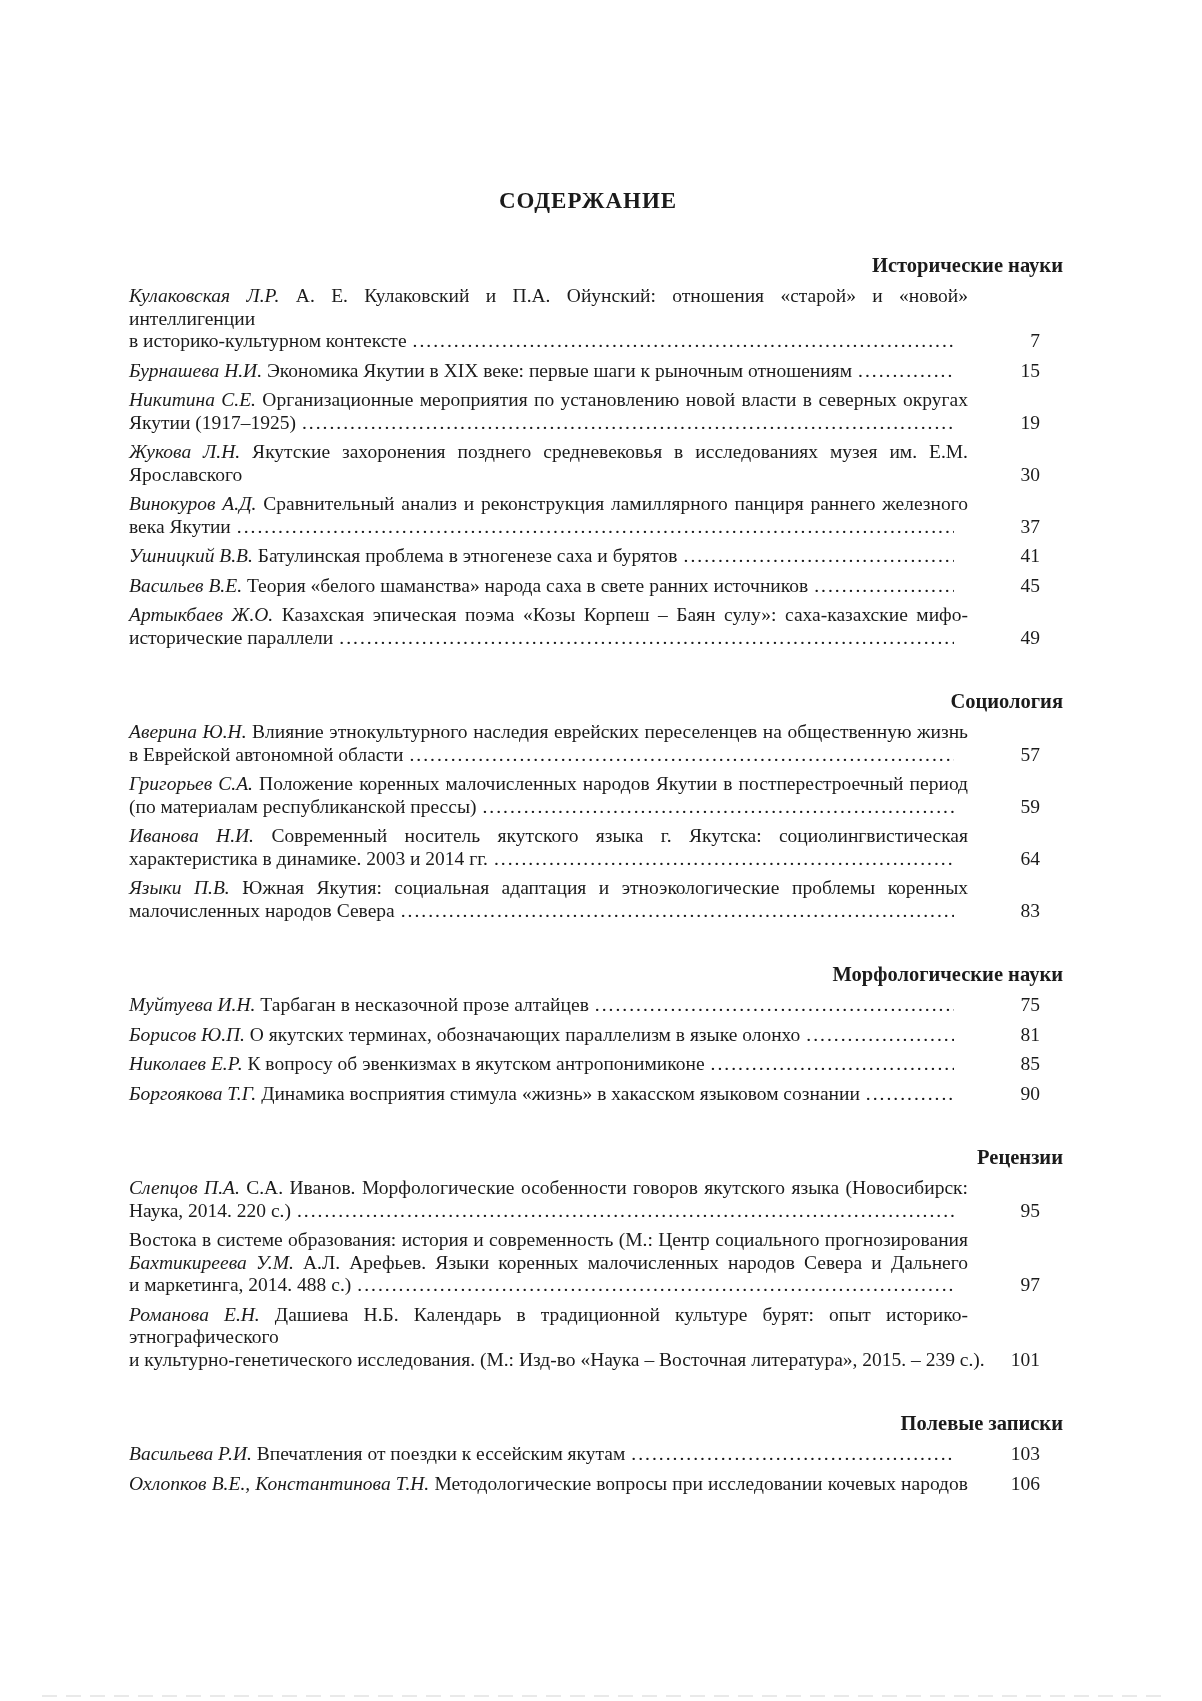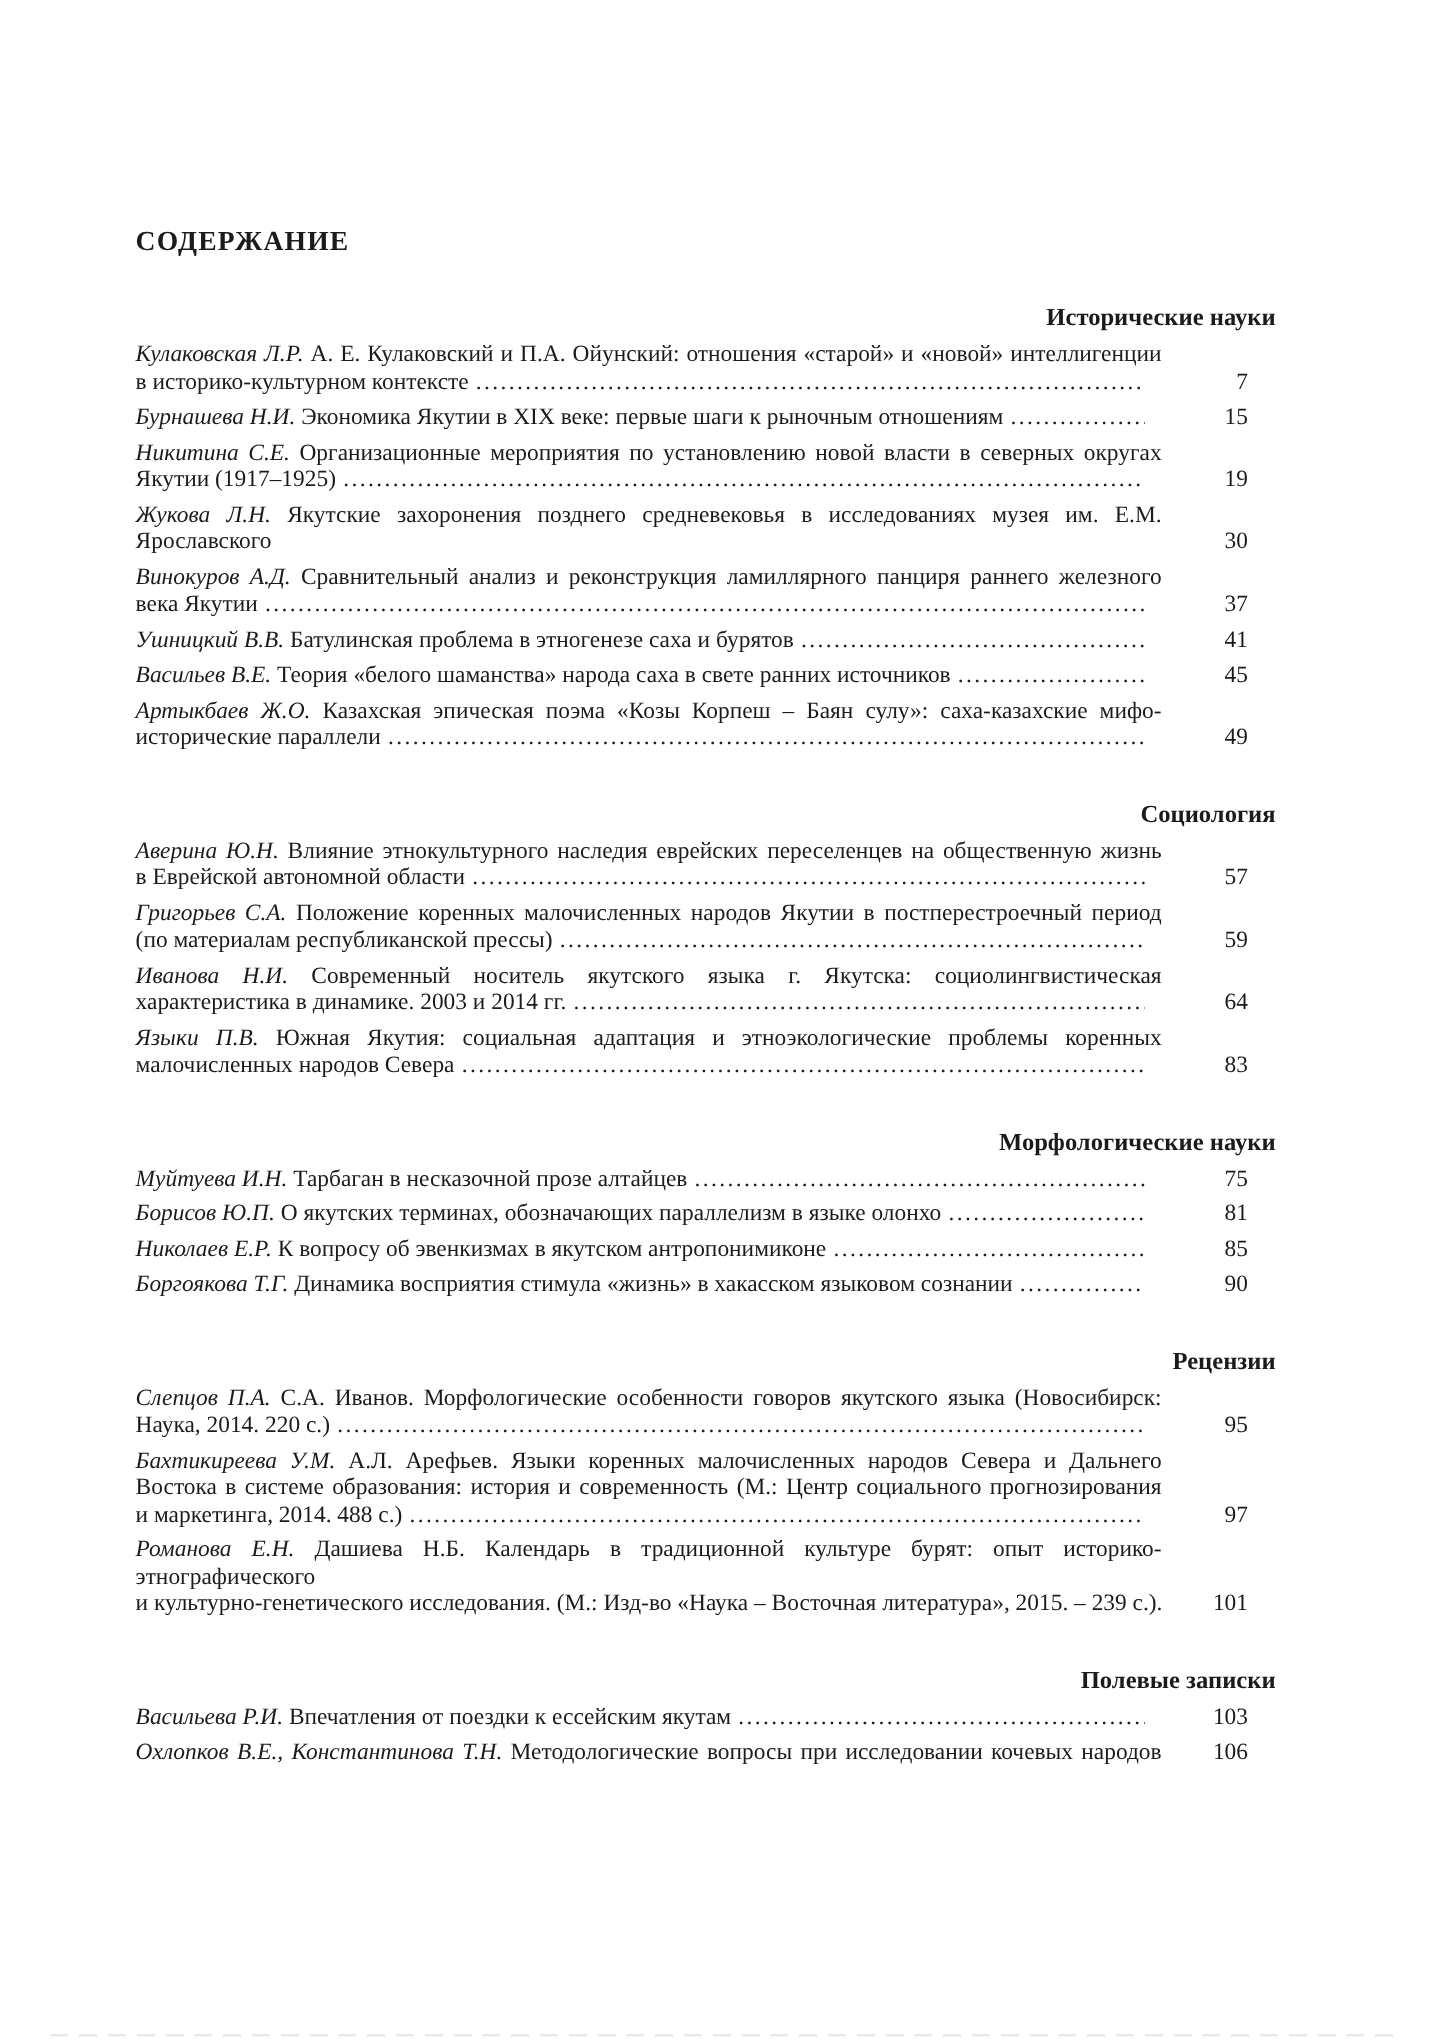--- a/index.html
+++ b/index.html
@@ -15,37 +15,38 @@
   .page {
     padding: 188px 0 0 113px;
     width: 855px; 
   }
   h1.doc-title {
     width: 950px;             
     margin: 0 0 39px 0;
     font-size: 23px;
     line-height: 26px;
     font-weight: bold;
-    text-align: left;
+    text-align: center;
     letter-spacing: 1px;
   }
   h2.heading {
     width: 950px;
     margin: 40px 0 8px 0;
     font-size: 20.5px;
     line-height: 24px;
     font-weight: bold;
     text-align: right;
   }
   section:first-of-type h2.heading { margin-top: 0; }
   .entry {
     position: relative;
     font-size: 19.5px;
     line-height: 22.5px;
     margin-bottom: 7px;
+    margin-left: 16px;
   }
   .entry .line.just {
     text-align: justify;
     text-align-last: justify;
     text-justify: inter-word;
   }
   .lastline {
     display: flex;
     align-items: flex-end;
   }
@@ -222,22 +223,22 @@
         <h2 class="heading">Рецензии</h2>
         <div class="entry">
           <div class="line just"><i class="author">Слепцов П.А.</i> С.А. Иванов. Морфологические особенности говоров якутского языка (Новосибирск:</div>
           <div class="lastline">
             <span class="txt">Наука, 2014. 220 с.)</span>
             <span class="dots"></span>
           </div>
           <span class="pagenum">95</span>
         </div>
         <div class="entry">
+          <div class="line just">Востока в системе образования: история и современность (М.: Центр социального прогнозирования</div>
           <div class="line just"><i class="author">Бахтикиреева У.М.</i> А.Л. Арефьев. Языки коренных малочисленных народов Севера и Дальнего</div>
-          <div class="line just">Востока в системе образования: история и современность (М.: Центр социального прогнозирования</div>
           <div class="lastline">
             <span class="txt">и маркетинга, 2014. 488 с.)</span>
             <span class="dots"></span>
           </div>
           <span class="pagenum">97</span>
         </div>
         <div class="entry">
           <div class="line just"><i class="author">Романова Е.Н.</i> Дашиева Н.Б. Календарь в традиционной культуре бурят: опыт историко-этнографического</div>
           <div class="lastline">
             <span class="txt">и культурно-генетического исследования. (М.: Изд-во «Наука – Восточная литература», 2015. – 239 с.).</span>

